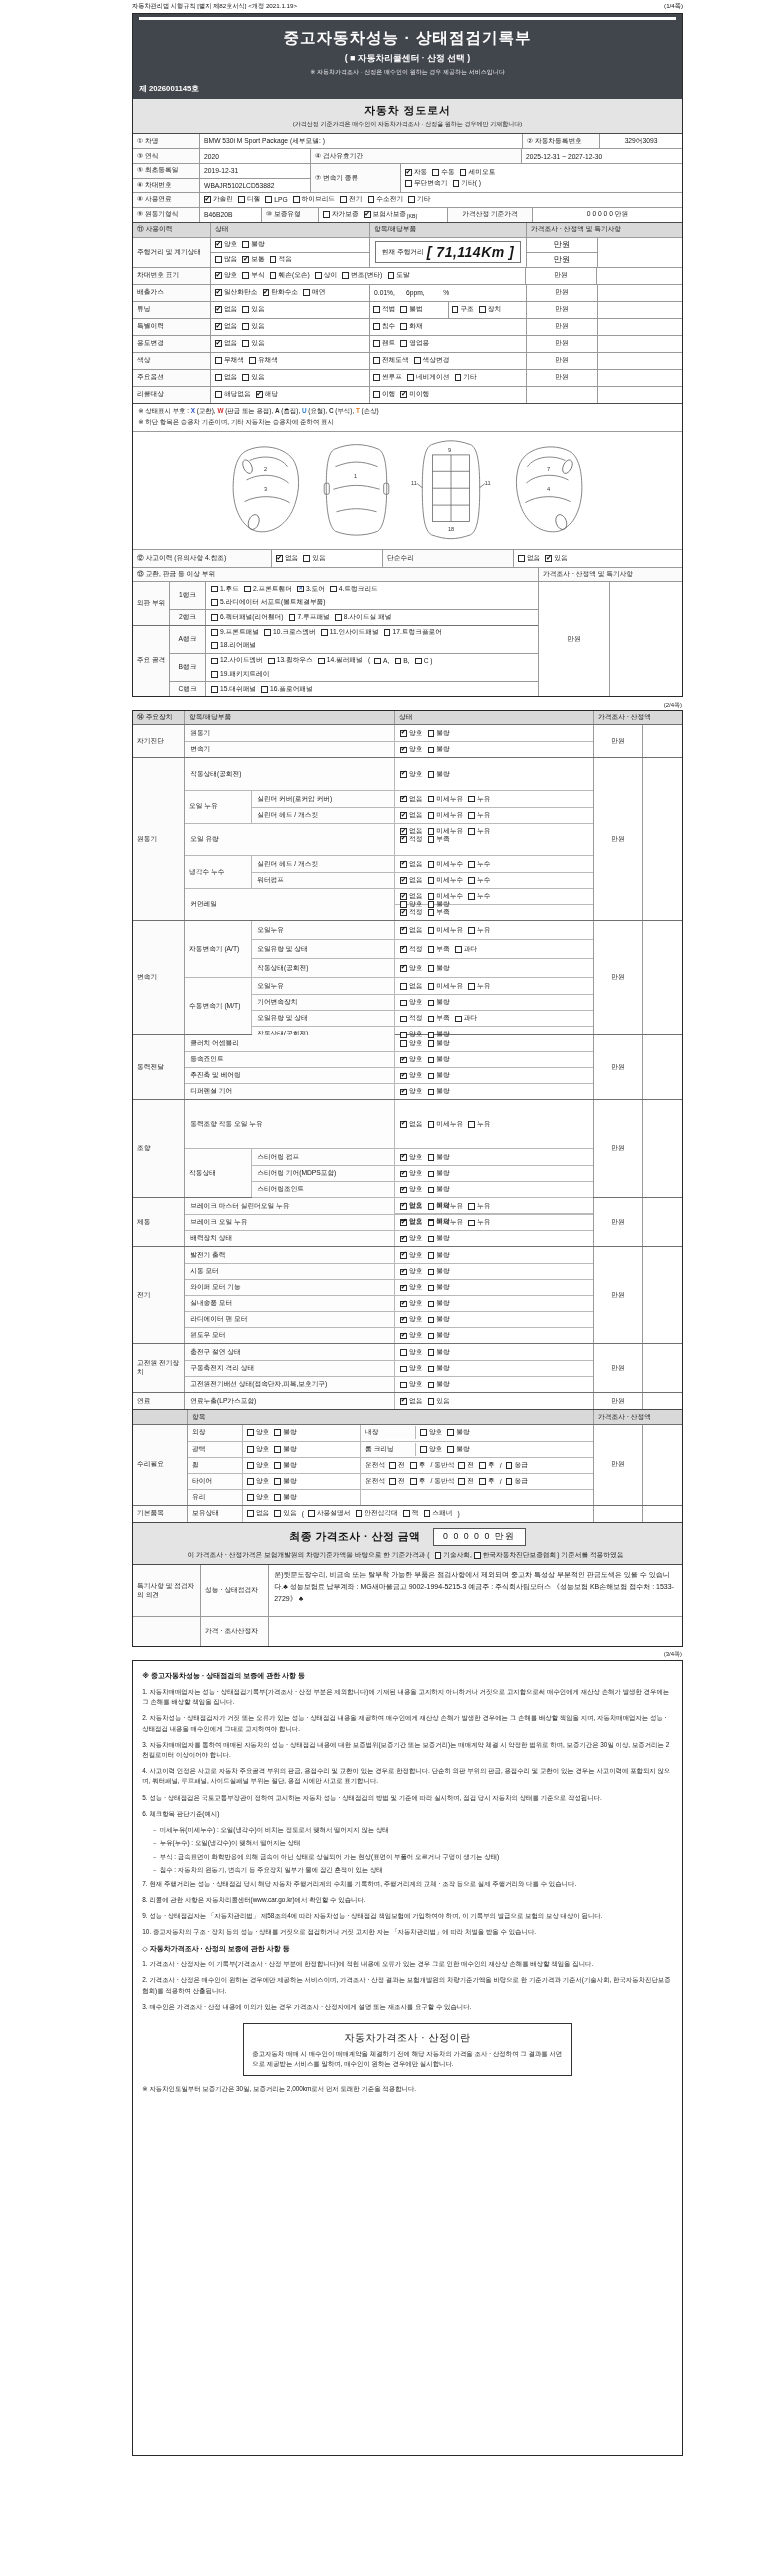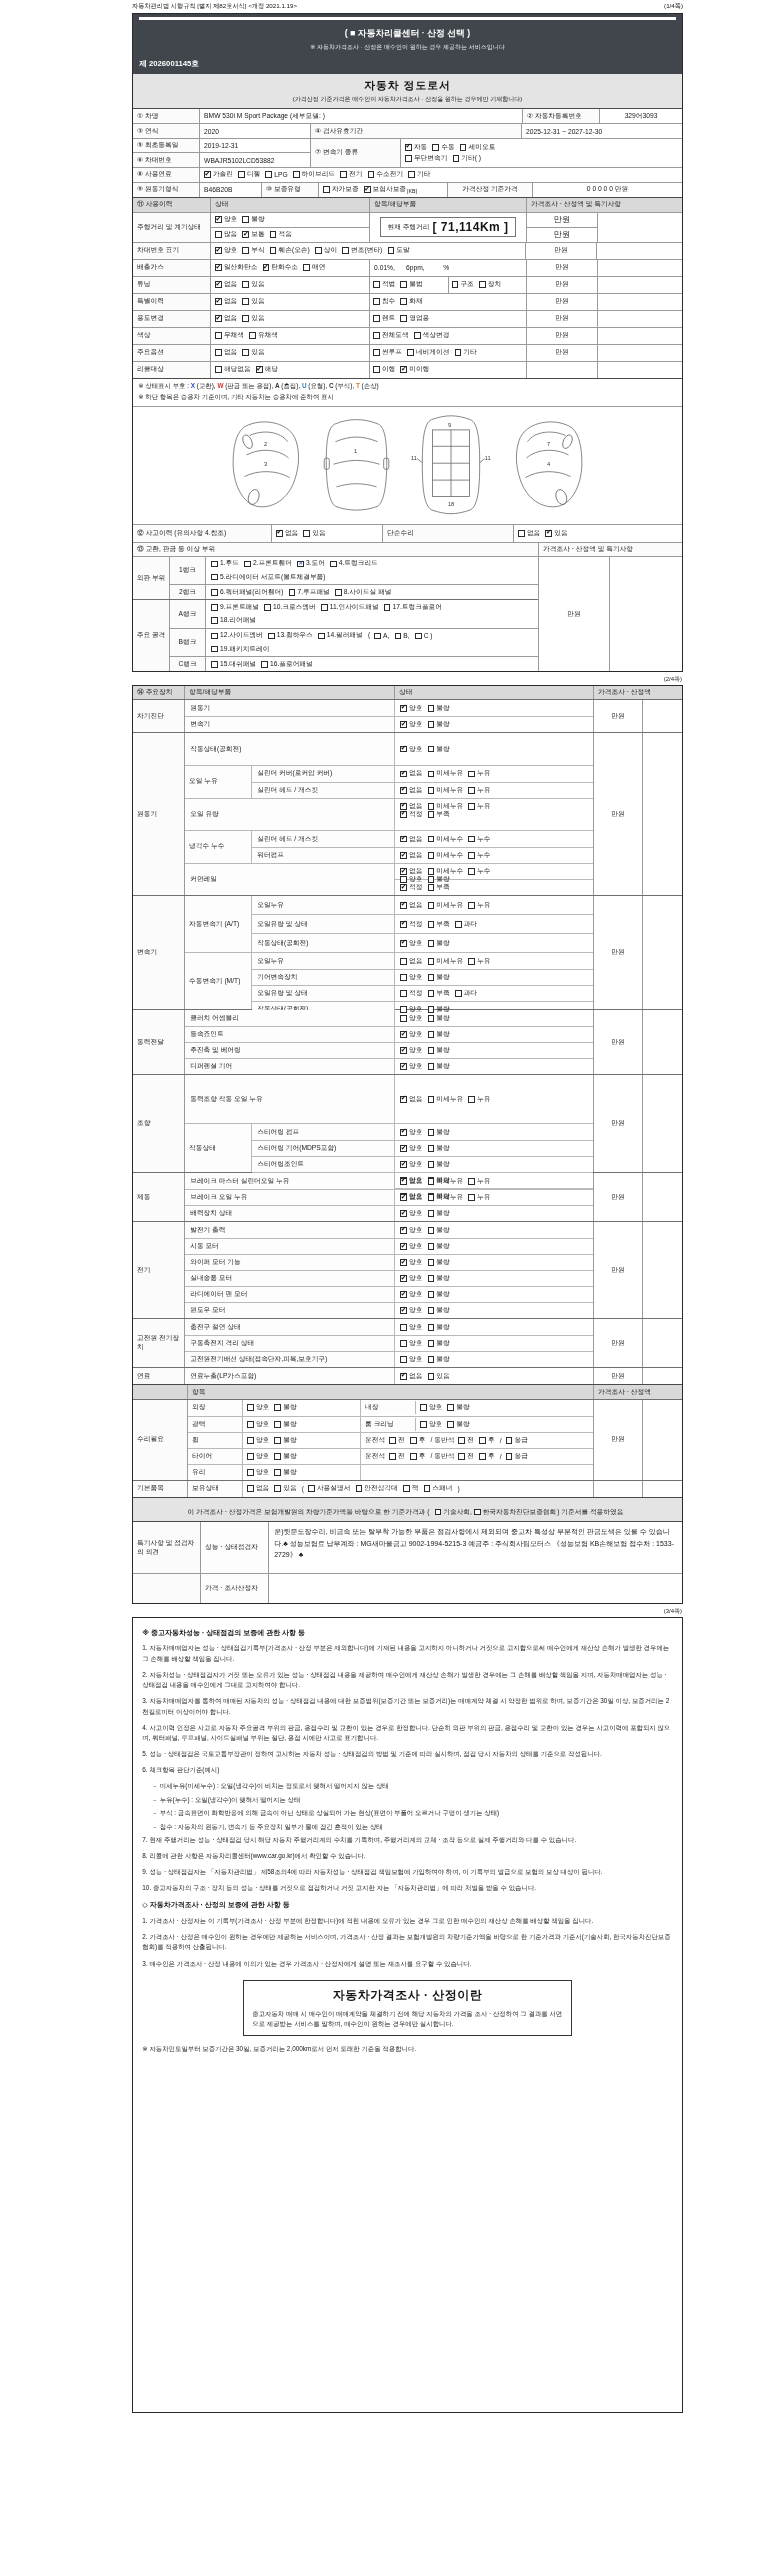--- a/index.html
+++ b/index.html
@@ -56,21 +56,21 @@
 .ow3{width:157px;flex:0 0 157px;}
 .ow4{width:71px;flex:0 0 71px;}
 .ow5{flex:1;}
 .ocol{display:flex;flex-direction:column;border-right:0.5px solid #9a9a9a;}
 .oline{flex:1;display:flex;align-items:center;padding:1.5px 4.1px;min-height:13.4px;}
 .oline + .oline{border-top:0.5px solid #9a9a9a;}
 .split{display:flex;flex:1;align-self:stretch;align-items:center;}
 .split .sp{padding:0 3.1px;display:flex;align-items:center;flex:1;}
 .split .sp + .sp{border-left:0.5px solid #9a9a9a;align-self:stretch;}
 .mileagebox{border:0.5px solid #777;padding:2.1px 6.2px;font-size:6.7px;display:inline-flex;align-items:center;background:#fff;}
-.mileagebox b{font-size:12px;margin-left:3.1px;letter-spacing:0.5px;}
+.mileagebox b{font-size:14px;margin-left:3.1px;letter-spacing:0.5px;font-style:italic;}
 
 .legend{font-size:6.4px;padding:3.1px 5.2px 1px;}
 .legend2{font-size:6.4px;padding:1px 5.2px 4.1px;border-bottom:0.5px solid #9a9a9a;}
 .diagrams{display:flex;justify-content:center;align-items:center;gap:19.6px;padding:5.2px 0 6.2px;border-bottom:0.5px solid #9a9a9a;}
 .diagrams svg{stroke:#6b6b6b;fill:none;stroke-width:1.6;}
 .diagrams text{fill:#333;stroke:none;font-size:11px;font-family:"Liberation Sans",sans-serif;}
 .ag-wrap{display:flex;border-bottom:0.5px solid #9a9a9a;}
 .ag-left{flex:1;display:flex;flex-direction:column;border-right:0.5px solid #9a9a9a;}
 .ag{display:flex;flex:1;}
 .ag + .ag{border-top:0.5px solid #707070;}
@@ -114,38 +114,39 @@
 
 .op-left{width:68px;flex:0 0 68px;border-right:0.5px solid #9a9a9a;display:flex;align-items:center;padding:2.1px 4.1px;font-size:6.7px;background:#fbfbfb;}
 .op-sub{width:68px;flex:0 0 68px;border-right:0.5px solid #9a9a9a;display:flex;align-items:center;padding:2.1px 4.1px;font-size:6.7px;background:#fdfdfd;}
 .op-text{flex:1;padding:4.1px 5.2px;font-size:7px;line-height:1.65;display:flex;align-items:flex-start;}
 
 .notice-body{padding:6.2px 9.3px 8.2px;font-size:6.4px;line-height:1.62;}
 .nt-h{font-weight:bold;font-size:7px;margin:3.1px 0 5.2px;}
 .nt-i{margin:0 0 5.7px;}
 .nt-sub{margin:0 0 3.1px 9.3px;}
 .nt-box{border:1px solid #333;width:62%;margin:11.3px auto 8.2px;padding:5.2px 8.2px;text-align:center;}
-.nt-box-t{font-weight:bold;font-size:12px;letter-spacing:0.5px;}
+.nt-box-t{font-weight:normal;font-size:10px;letter-spacing:0.5px;}
 .nt-box-b{font-size:6.4px;margin-top:3.1px;text-align:left;}
 .nt-tail{margin-top:5.2px;}
 </style>
 </head>
 <body>
 
 <div class="sheet">
 <div class="content">
 
   <div class="meta">
     <span>자동차관리법 시행규칙 [별지 제82호서식] &lt;개정 2021.1.19&gt;</span>
     <span>(1/4쪽)</span>
   </div>
 
   <section class="page">
     <div class="dochead">
       <div class="bar"></div>
+      <div class="dh-t">중고자동차성능 · 상태점검기록부</div>
       <div class="dh-s">( ■ 자동차리콜센터 · 산정 선택 )</div>
       <div class="dh-n">※ 자동차가격조사 · 산정은 매수인이 원하는 경우 제공하는 서비스입니다</div>
       <div class="dh-no">제 2026001145호</div>
     </div>
 
     <div class="band">
       <div class="band-t">자동차 정도로서</div>
       <div class="band-s">(가격산정 기준가격은 매수인이 자동차가격조사 · 산정을 원하는 경우에만 기재합니다)</div>
     </div>
     <div id="basic-table">
@@ -1660,20 +1661,24 @@
                   <span class="tok">)</span>
                 </div>
               </div>
             </div>
             <div class="dg-price"></div>
             <div class="dg-blank"></div>
           </div>
         </div>
 
     <div class="finalbox">
+      <div class="f-line">
+        <span class="f-label">최종 가격조사 · 산정 금액</span>
+        <span class="f-amt">0 0 0 0 0 만원</span>
+      </div>
       <div class="f-note" id="final-note">
             <span class="tok">이 가격조사 · 산정가격은 보험개발원의 차량기준가액을 바탕으로 한 기준가격과 (</span>
             <span class="cbw">
               <span class="cb"></span>
               <span class="cbl">기술사회,</span>
             </span>
             <span class="cbw">
               <span class="cb"></span>
               <span class="cbl">한국자동차진단보증협회</span>
             </span>

